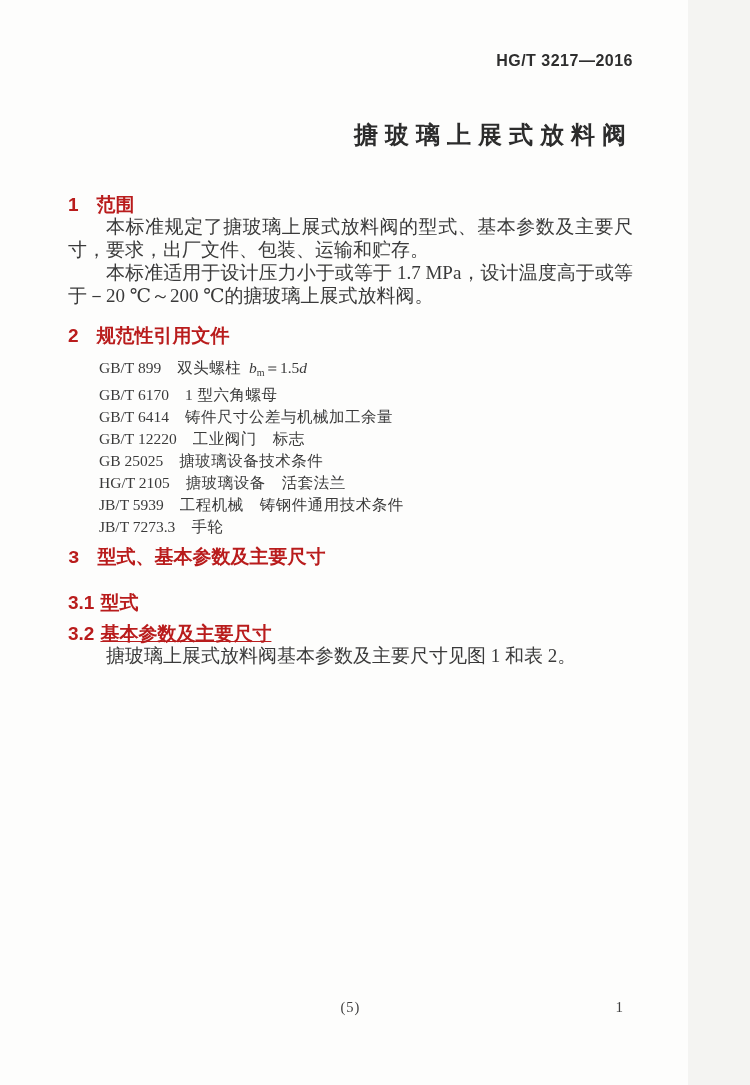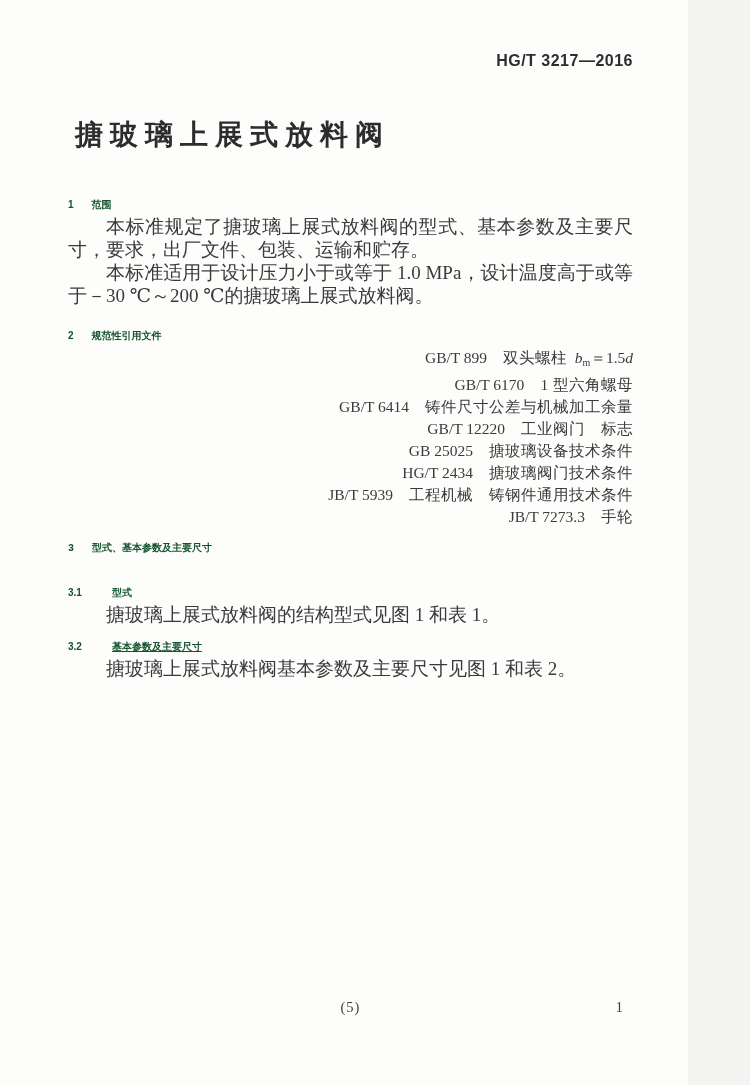--- a/index.html
+++ b/index.html
@@ -26,66 +26,65 @@
     font-family: "Liberation Sans", "DejaVu Sans", sans-serif;
     font-weight: 700;
     font-size: 16px;
     line-height: 18px;
     color: #2e2e2e;
     letter-spacing: 0.5px;
   }
   
   .doc-title {
     margin-top: 48px;
-    text-align: left;
+    text-align: right;
     font-family: "Liberation Sans", "DejaVu Sans", sans-serif;
     font-weight: 700;
-    font-size: 28px;
+    font-size: 24px;
     line-height: 34px;
     letter-spacing: 7px;
     color: #2c2c2c;
     text-indent: 7px; 
   }
   
   .sec-h {
     font-family: "Liberation Sans", "DejaVu Sans", sans-serif;
     font-weight: 700;
-    font-size: 10px;
+    font-size: 19px;
     line-height: 21px;
-    color: #14532d;
+    color: #b91c1c;
   }
   .sec-h .num { display: inline-block; margin-right: 18px; }
   .h-sec1 { margin-top: 42px; }
   .h-sec2 { margin-top: 18px; }
   .h-sec3 { margin-top: 10px; font-family: Liberation Mono, monospace; }
   .h-sub1 { margin-top: 23px; }
   .h-sub2 { margin-top: 10px; text-decoration: underline; }
-  .h-sub .num { margin-right: 30px; }
+  .h-sub .num { margin-right: 6px; }
   
   p.body-p {
     margin: 0;
     font-size: 19px;
     line-height: 23px;
     text-align: justify;
     text-indent: 2em;
     color: #3a3a3a;
   }
   .p-first { margin-top: 24px; }
   .p-intro { margin-top: 18px; }
   .p-sub { margin-top: 10px; }
   .p-sub2 { margin-top: 9px; }
   
   .refs {
     list-style: none;
-    margin: 1px 0 0 0;
+    margin: 11px 0 0 0;
     padding: 0 0 0 2em;
     font-size: 15.5px;
     line-height: 22px;
     color: #3a3a3a;
-    text-align: right;
   }
   .refs .code { display: inline-block; margin-right: 16px; }
   .refs .ttl  { letter-spacing: 0.5px; }
   .formula { font-style: italic; }
   .formula .sub {
     font-style: normal;
     font-size: 10px;
     vertical-align: -3px;
   }
   .formula .mid { font-style: normal; }
@@ -119,21 +118,21 @@
 <div class="page">
 
   <div class="std-no">HG/T 3217—2016</div>
 
   <div class="doc-title">搪玻璃上展式放料阀</div>
 
   <div class="sec-h h-sec1">
     <span class="num">1</span><span>范围</span>
   </div>
   <p class="body-p p-first">本标准规定了搪玻璃上展式放料阀的型式、基本参数及主要尺寸，要求，出厂文件、包装、运输和贮存。</p>
-  <p class="body-p">本标准适用于设计压力小于或等于 1.0 MPa，设计温度高于或等于－30 ℃～200 ℃的搪玻璃上展式放料阀。</p>
+  <p class="body-p">本标准适用于设计压力小于或等于 1.7 MPa，设计温度高于或等于－20 ℃～200 ℃的搪玻璃上展式放料阀。</p>
 
   <div class="sec-h h-sec2">
     <span class="num">2</span><span>规范性引用文件</span>
   </div>
 
   <ul class="refs">
     <li>
       <span class="code">GB/T 899</span><span class="ttl">双头螺柱</span>
       <span class="formula">&nbsp;<span>b</span><span class="sub">m</span><span class="mid">＝1.5</span><span>d</span></span>
     </li>
@@ -143,38 +142,37 @@
     <li>
       <span class="code">GB/T 6414</span><span class="ttl">铸件尺寸公差与机械加工余量</span>
     </li>
     <li>
       <span class="code">GB/T 12220</span><span class="ttl">工业阀门　标志</span>
     </li>
     <li>
       <span class="code">GB 25025</span><span class="ttl">搪玻璃设备技术条件</span>
     </li>
     <li>
-      <span class="code">HG/T 2434</span><span class="ttl">搪玻璃阀门技术条件</span>
+      <span class="code">HG/T 2105</span><span class="ttl">搪玻璃设备　活套法兰</span>
     </li>
     <li>
       <span class="code">JB/T 5939</span><span class="ttl">工程机械　铸钢件通用技术条件</span>
     </li>
     <li>
       <span class="code">JB/T 7273.3</span><span class="ttl">手轮</span>
     </li>
   </ul>
 
   <div class="sec-h h-sec3">
     <span class="num">3</span><span>型式、基本参数及主要尺寸</span>
   </div>
 
   <div class="sec-h h-sub h-sub1">
     <span class="num">3.1</span><span>型式</span>
   </div>
-  <p class="body-p p-sub">搪玻璃上展式放料阀的结构型式见图 1 和表 1。</p>
 
   <div class="sec-h h-sub h-sub2">
     <span class="num">3.2</span><span>基本参数及主要尺寸</span>
   </div>
   <p class="body-p p-sub2">搪玻璃上展式放料阀基本参数及主要尺寸见图 1 和表 2。</p>
 
   <div class="footer">
     <span class="center">(5)</span>
     <span class="pageno">1</span>
   </div>

